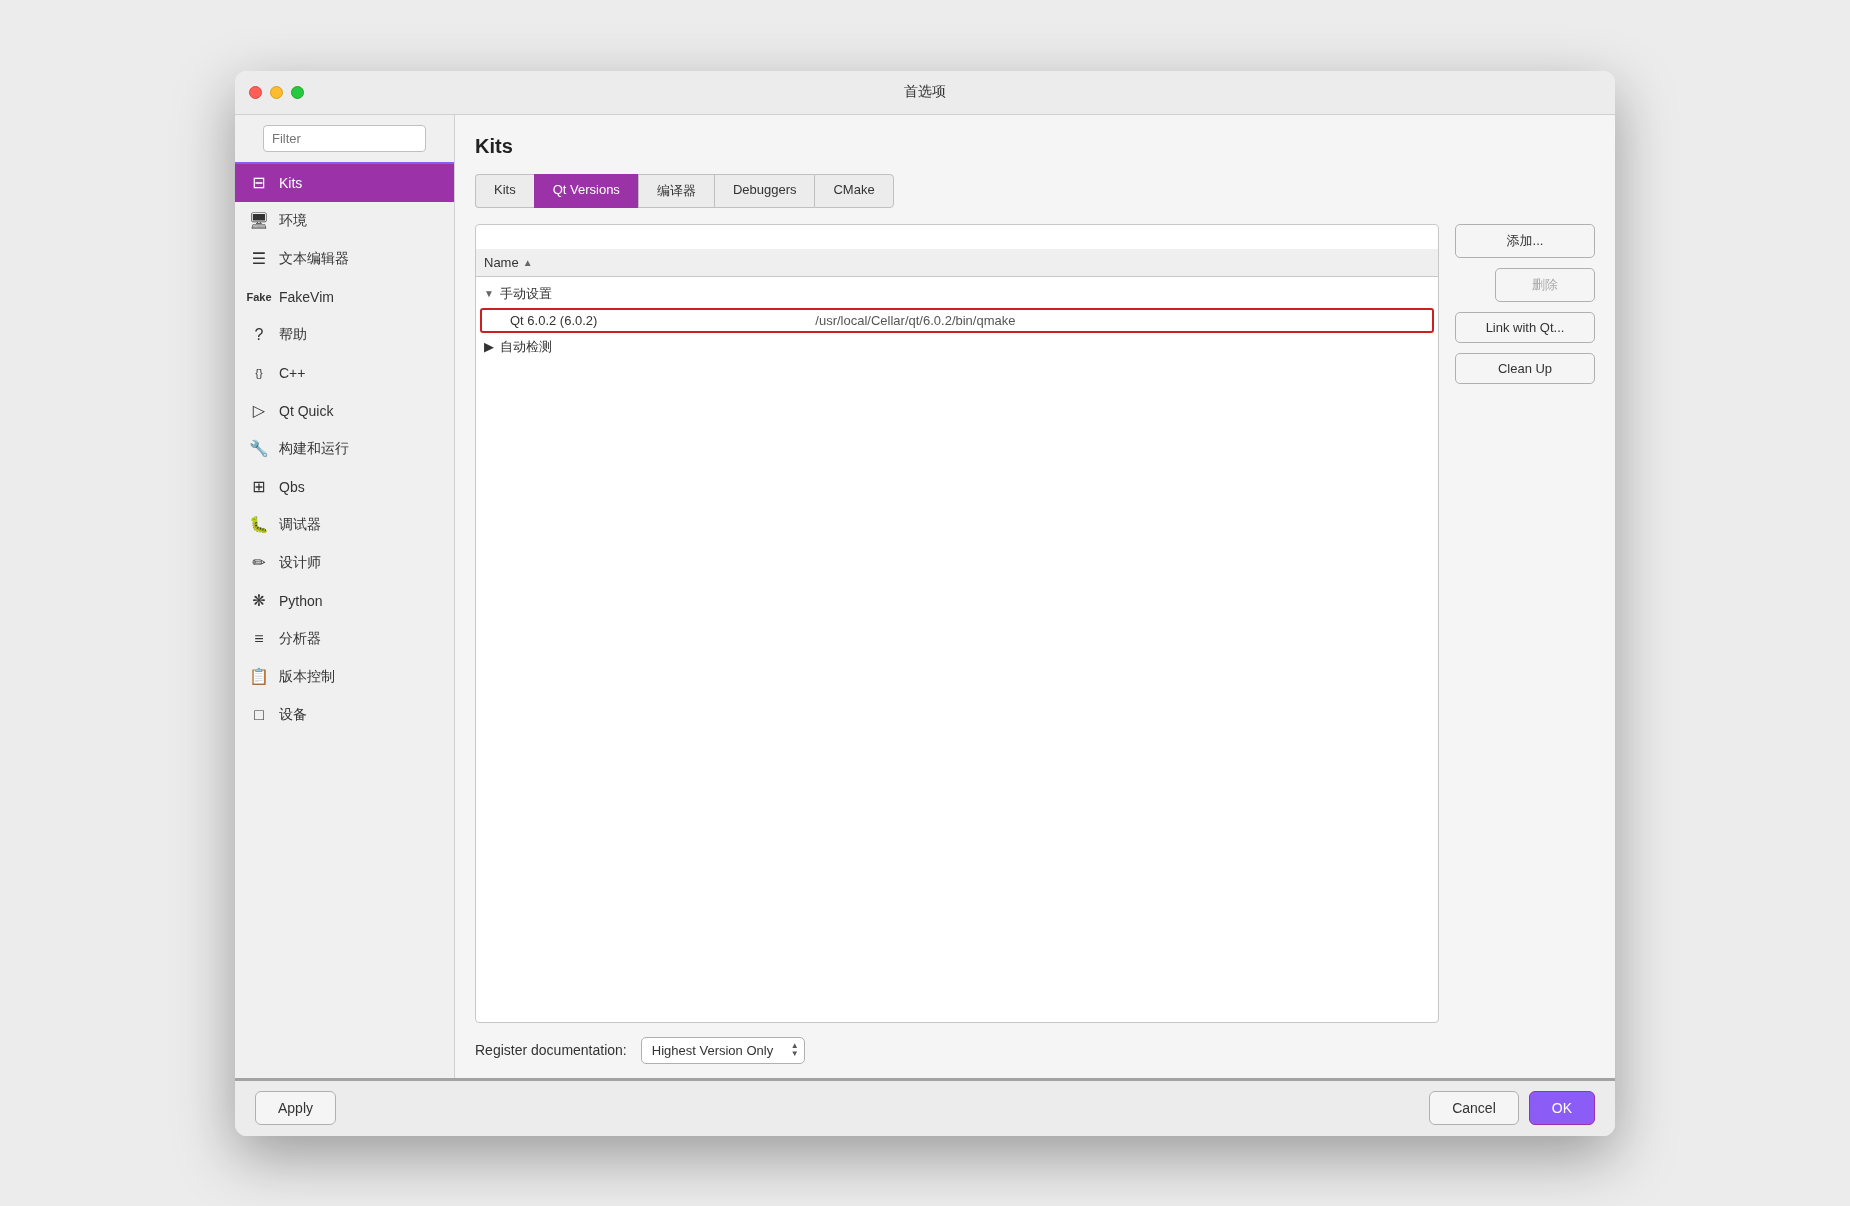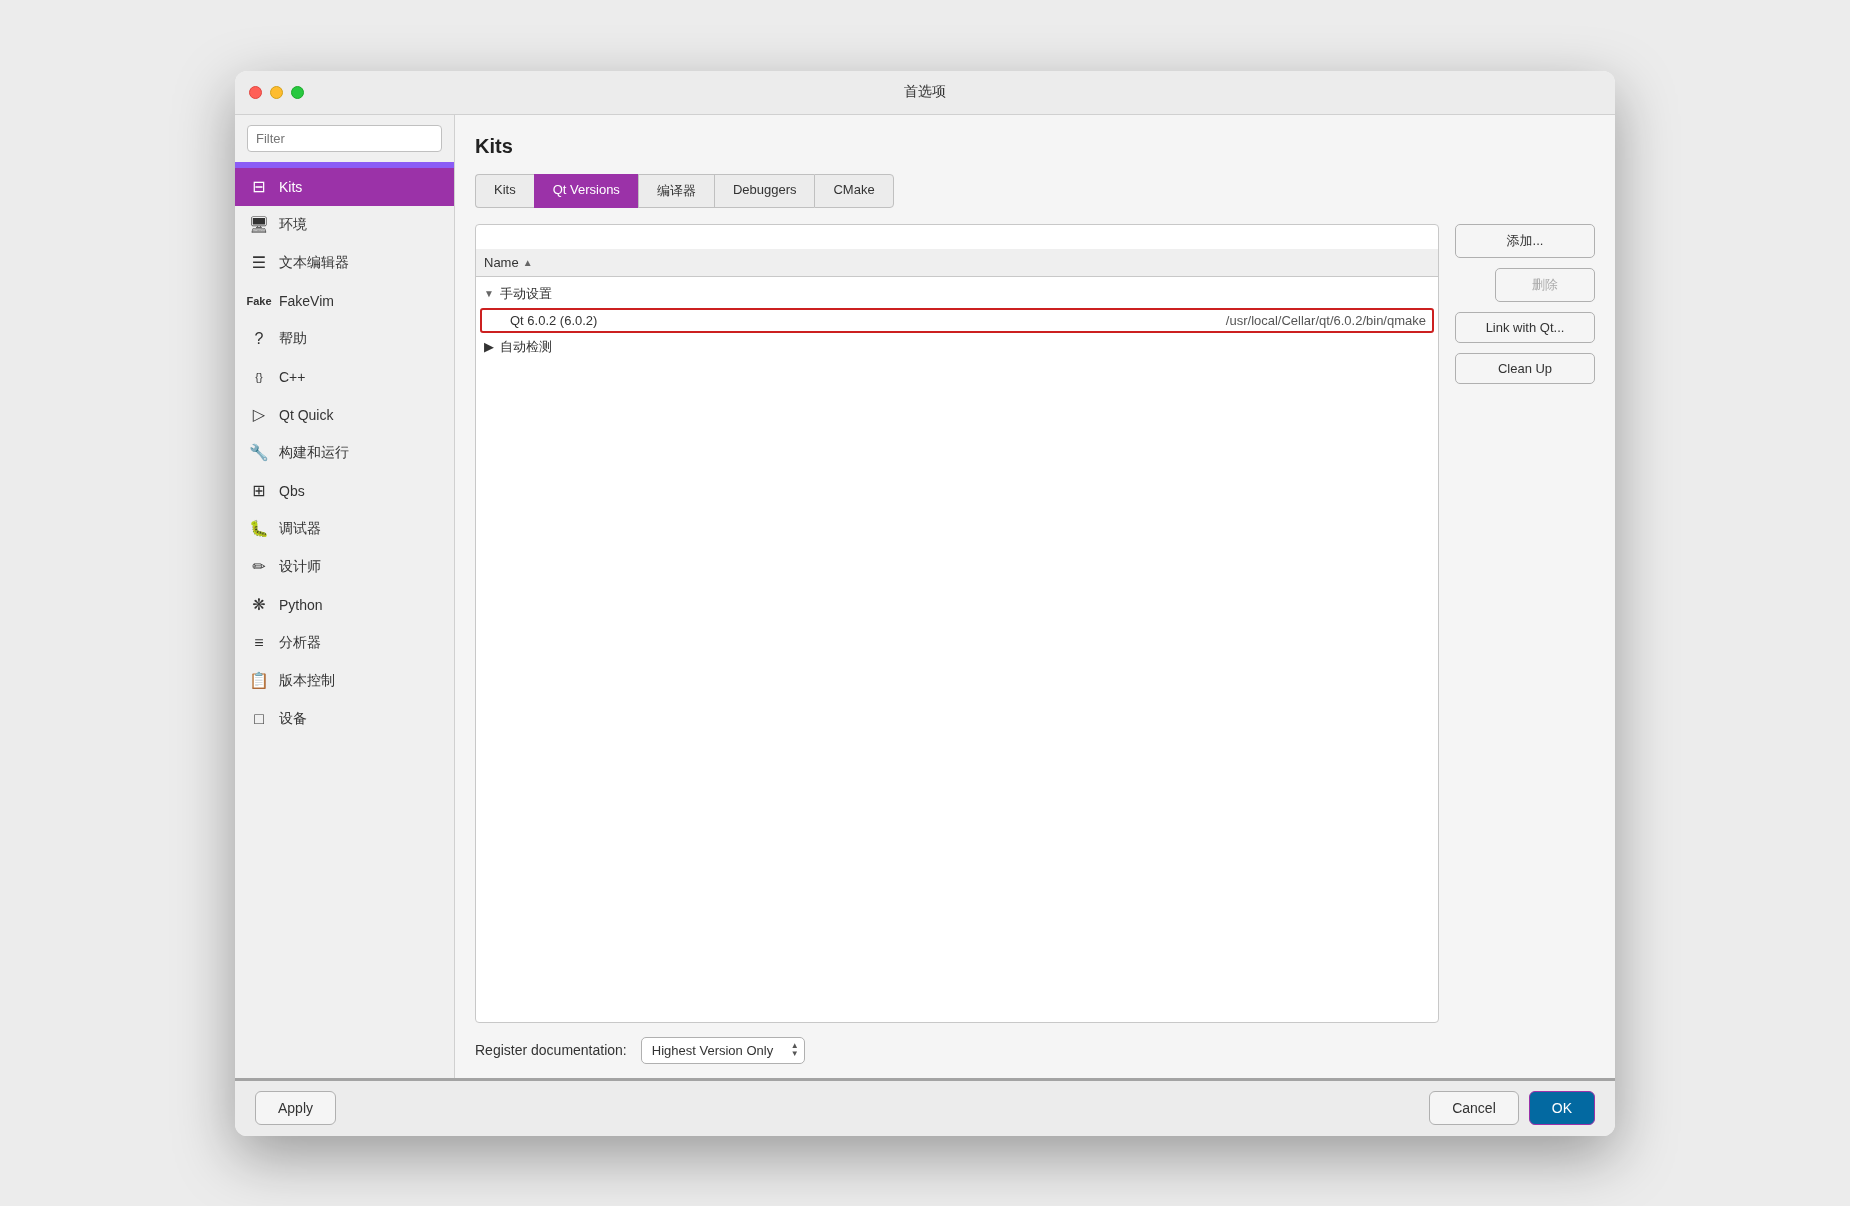--- a/index.html
+++ b/index.html
@@ -67,22 +67,22 @@
     
     .sidebar {
       width: 220px;
       background: #f0f0f0;
       border-right: 1px solid #d0d0d0;
       display: flex;
       flex-direction: column;
       flex-shrink: 0;
     }
     .sidebar-filter {
-      padding: 10px 12px;
-      border-bottom: 6px solid #8b5cf6;
+      padding: 10px 28px;
+      border-bottom: 2px solid #8b5cf6;
     }
     .sidebar-filter input {
       width: 100%;
       padding: 5px 8px;
       border: 1px solid #c0c0c0;
       border-radius: 4px;
       background: white;
       font-size: 13px;
       outline: none;
     }
@@ -232,21 +232,20 @@
       border-radius: 3px;
       margin: 1px 4px;
       padding: 3px 6px 3px 28px;
     }
     .tree-item .item-name {
       flex: 1;
     }
     .tree-item .item-location {
       flex: 2;
       color: #555;
-      text-align: right;
     }
 
     .tree-group-header2 {
       display: flex;
       align-items: center;
       gap: 6px;
       padding: 4px 8px 4px 8px;
       font-size: 13px;
       color: #333;
     }
@@ -336,21 +335,21 @@
     .footer-btn {
       padding: 8px 22px;
       border-radius: 6px;
       font-size: 14px;
       cursor: pointer;
       border: 1px solid #b0b0b0;
       background: #f5f5f5;
       color: #333;
     }
     .footer-btn.primary {
-      background: #0369a1;
+      background: #8b5cf6;
       color: white;
       border-color: #9b32a8;
     }
     .footer-btn.apply {
       background: #f5f5f5;
       color: #333;
     }
   </style>
 </head>
 <body>

